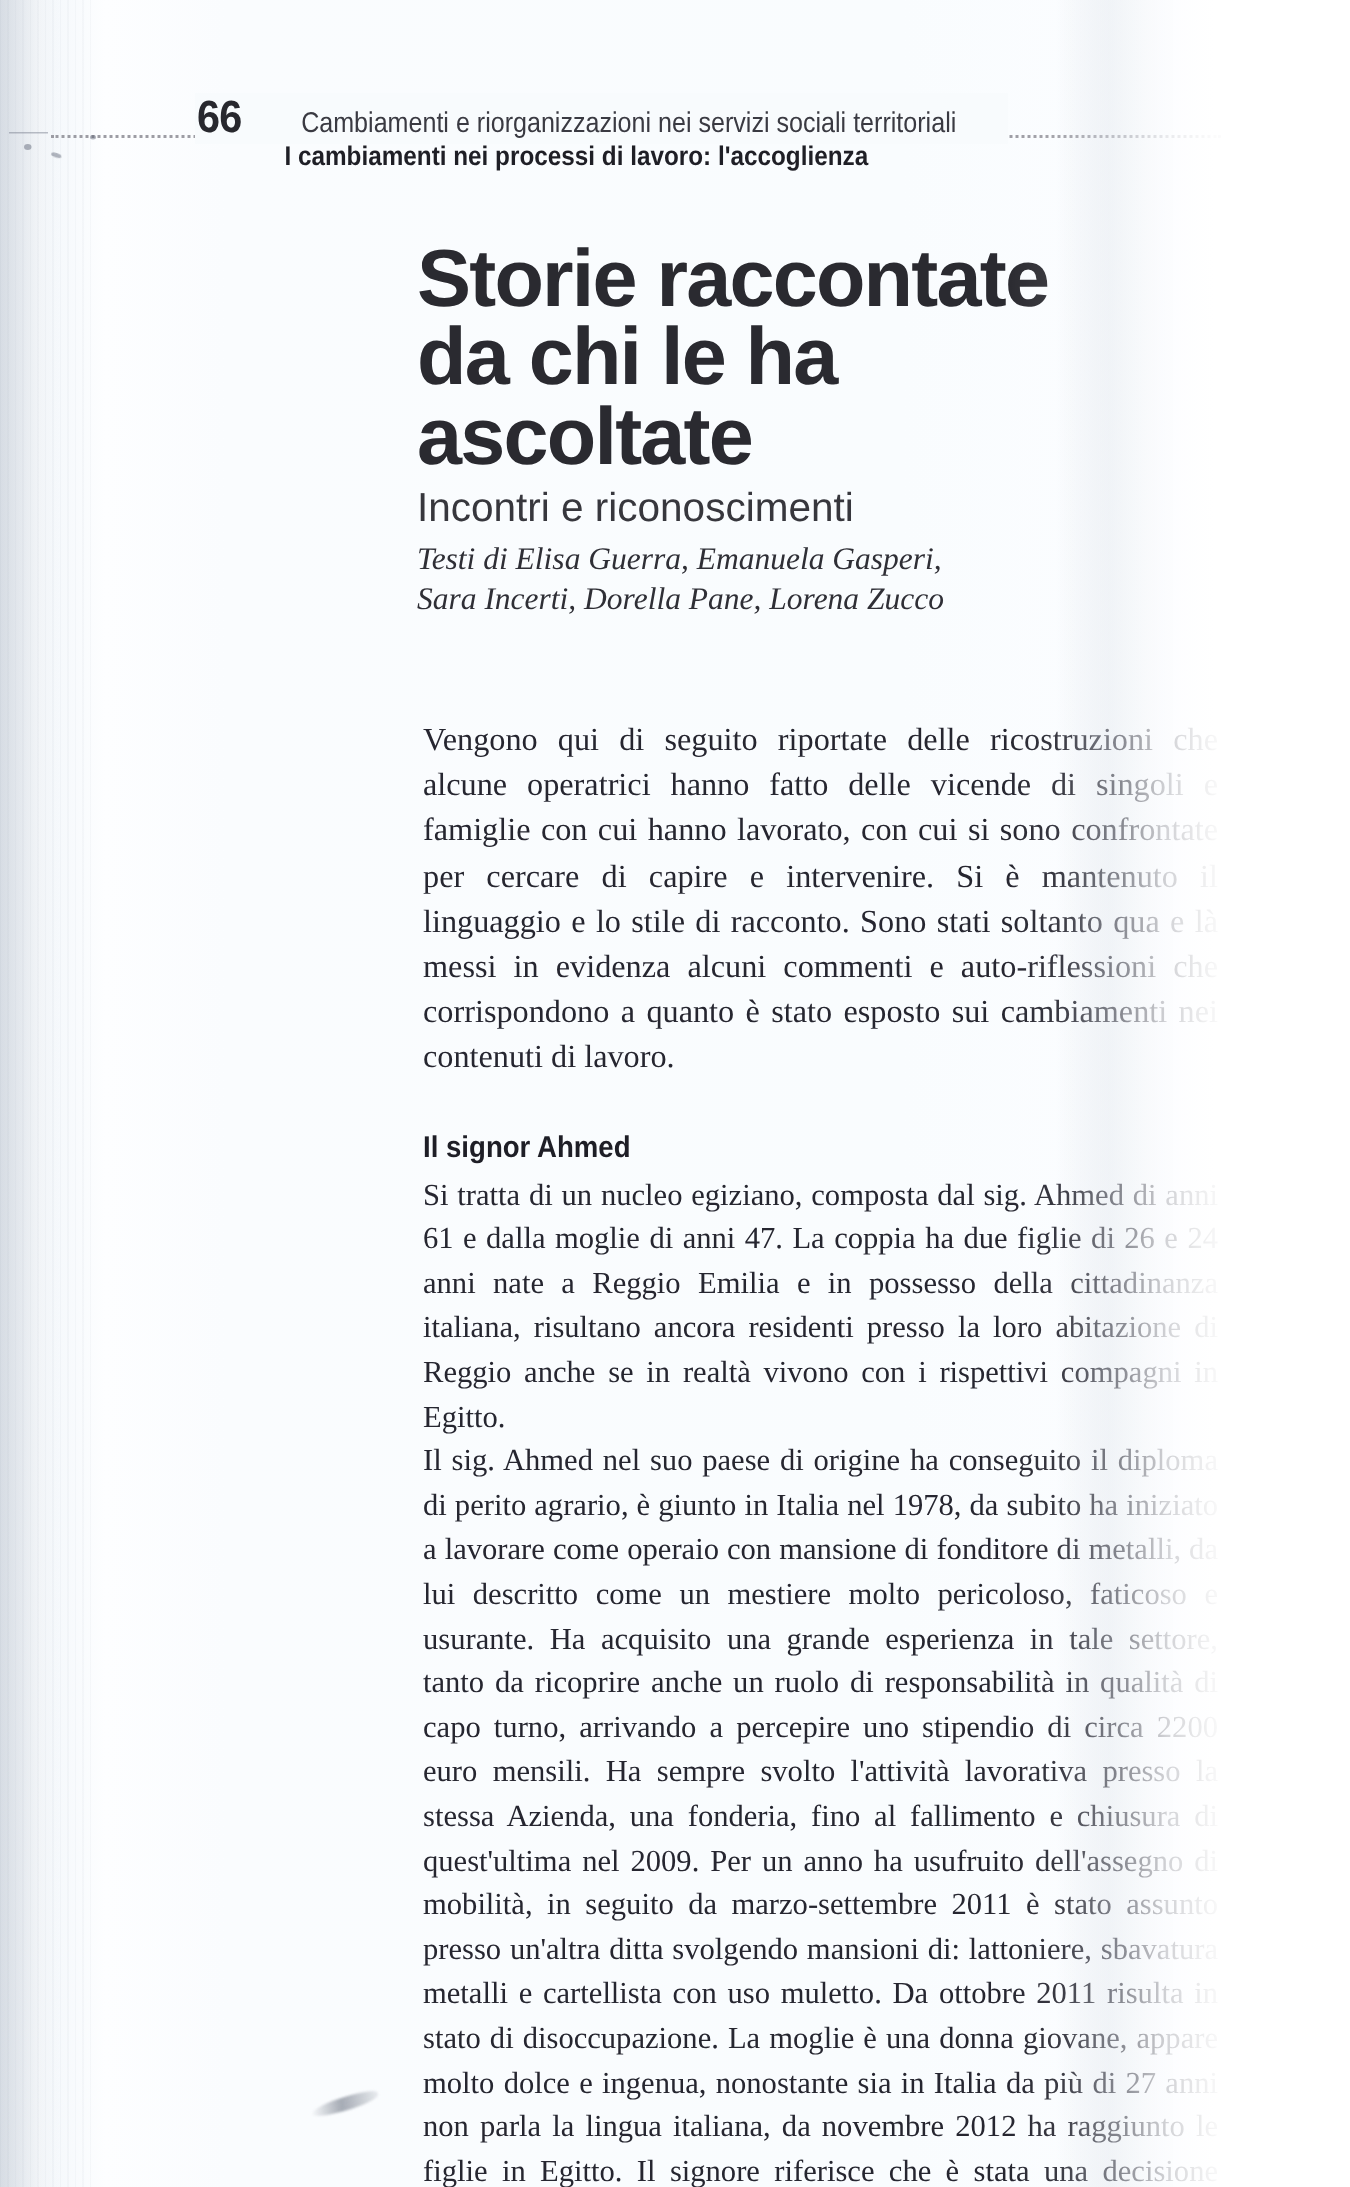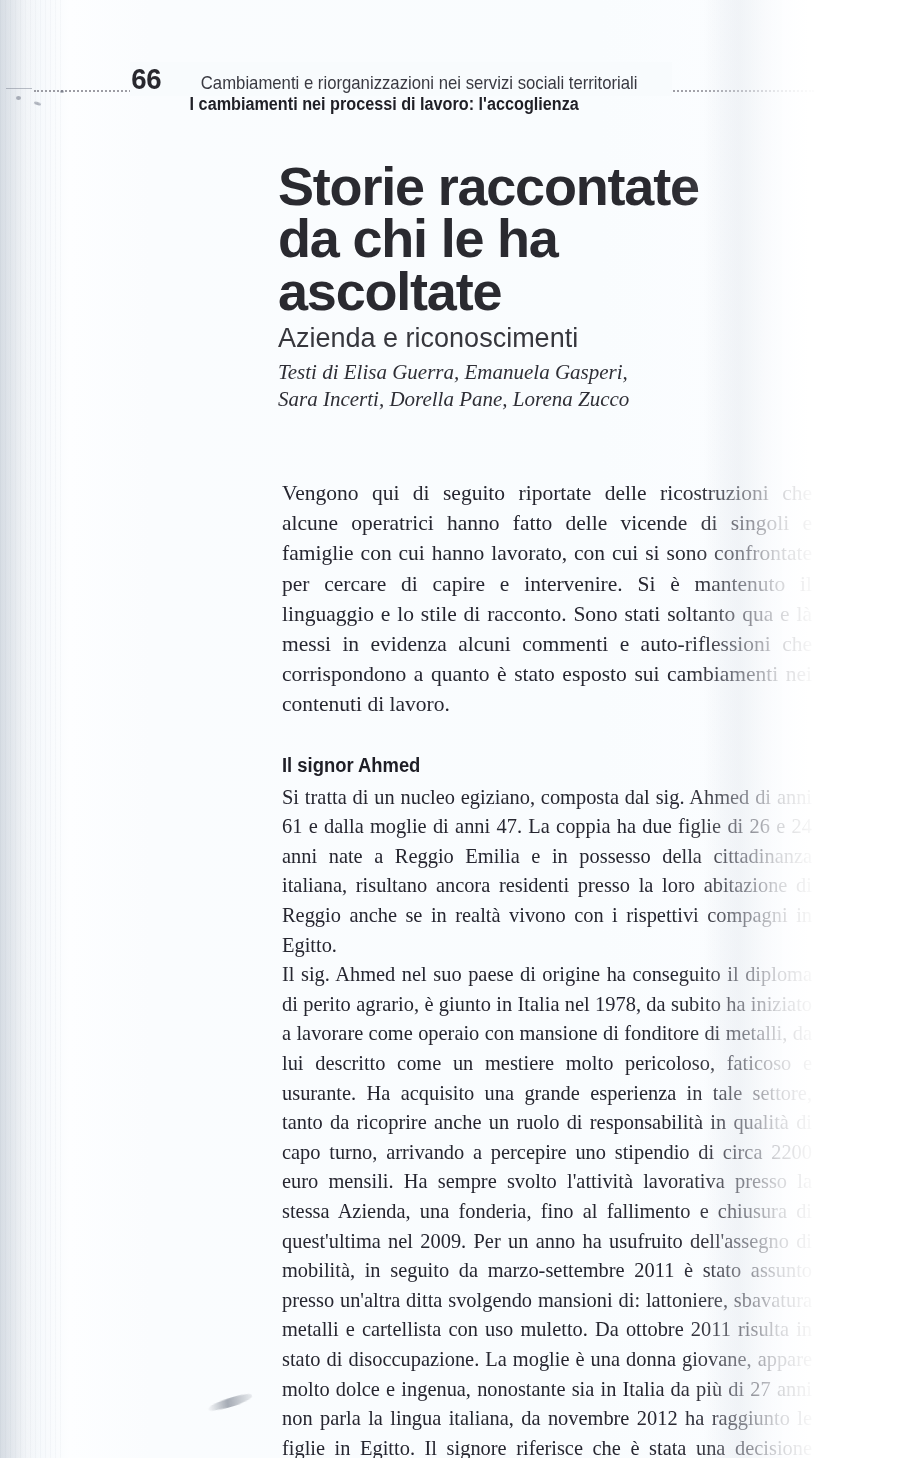--- a/index.html
+++ b/index.html
@@ -249,21 +249,21 @@
       <span class="hdr-num">66</span>
       <span class="hdr-title">Cambiamenti e riorganizzazioni nei servizi sociali territoriali</span>
     </div>
     <div class="hdr-line2">I cambiamenti nei processi di lavoro: l'accoglienza</div>
   </div>
 
   <div class="titleblock">
     <h1 class="art-title">Storie raccontate
 da chi le ha
 ascoltate</h1>
-    <div class="art-sub">Azienda e riconoscimenti</div>
+    <div class="art-sub">Incontri e riconoscimenti</div>
     <div class="art-authors">Testi di Elisa Guerra, Emanuela Gasperi,
 Sara Incerti, Dorella Pane, Lorena Zucco</div>
   </div>
 
   <div class="column">
     <p class="p-intro">Vengono qui di seguito riportate delle ricostruzioni che alcune operatrici hanno fatto delle vicende di singoli e famiglie con cui hanno lavorato, con cui si sono confrontate per cercare di capire e intervenire. Si è mantenuto il linguaggio e lo stile di racconto. Sono stati soltanto qua e là messi in evidenza alcuni commenti e auto-riflessioni che corrispondono a quanto è stato esposto sui cambiamenti nei contenuti di lavoro.</p>
 
     <h2 class="sec-head">Il signor Ahmed</h2>
 
     <p class="p-body">Si tratta di un nucleo egiziano, composta dal sig. Ahmed di anni 61 e dalla moglie di anni 47. La coppia ha due figlie di 26 e 24 anni nate a Reggio Emilia e in possesso della cittadinanza italiana, risultano ancora residenti presso la loro abitazione di Reggio anche se in realtà vivono con i rispettivi compagni in Egitto.</p>

